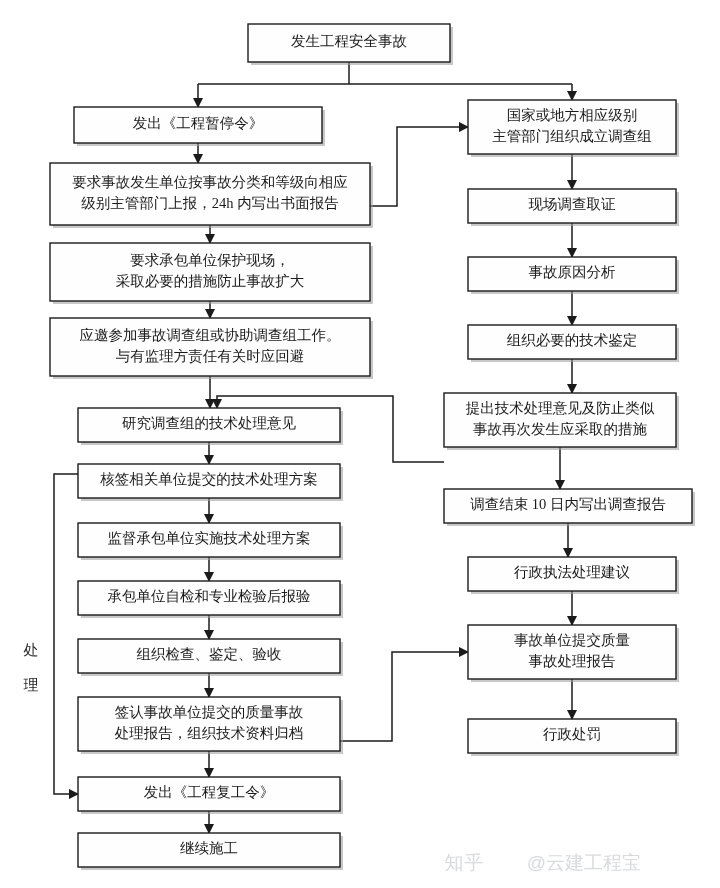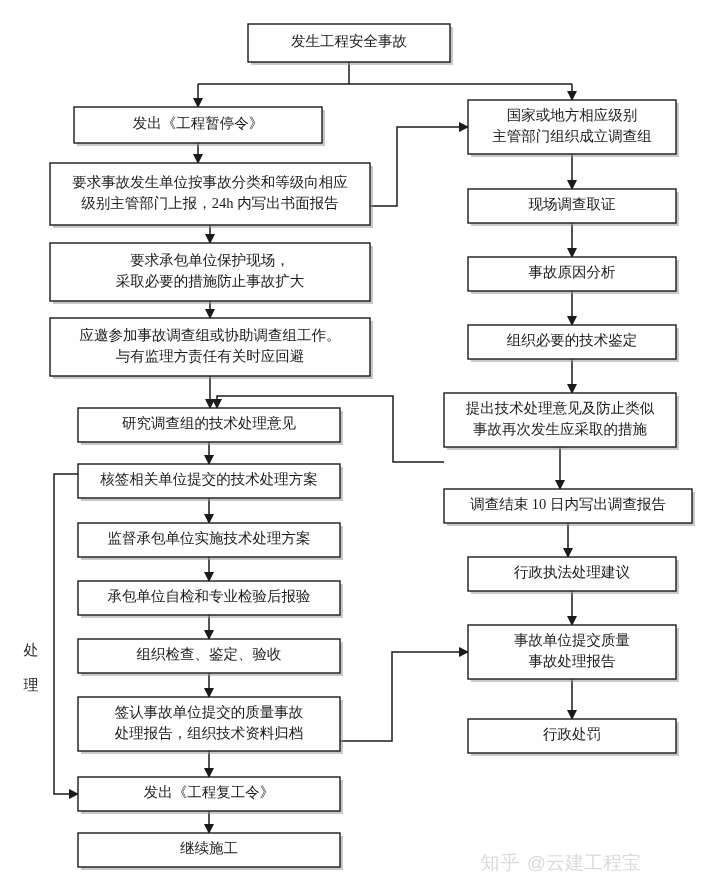--- a/index.html
+++ b/index.html
@@ -57,21 +57,21 @@
   .watermark {
     position: absolute;
     right: 14px;
     bottom: 12px;
     font-family: "Liberation Sans", "DejaVu Sans", sans-serif;
     font-size: 19px;
     color: #d8dadd;
     letter-spacing: 1px;
     user-select: none;
   }
-  .wm-at { letter-spacing: 0px; }
+  .wm-at { letter-spacing: 0px; margin-left: 36px; }
 </style>
 </head>
 <body>
 
 <div id="chart-root">
 
   <svg class="flow" viewBox="0 0 720 888">
     <defs>
       <marker id="arrow" viewBox="0 0 10 10" refX="9" refY="5" markerWidth="7" markerHeight="7" orient="auto-start-reverse">
         <path d="M 0 0 L 10 5 L 0 10 z" fill="#1b1b1b"></path>

